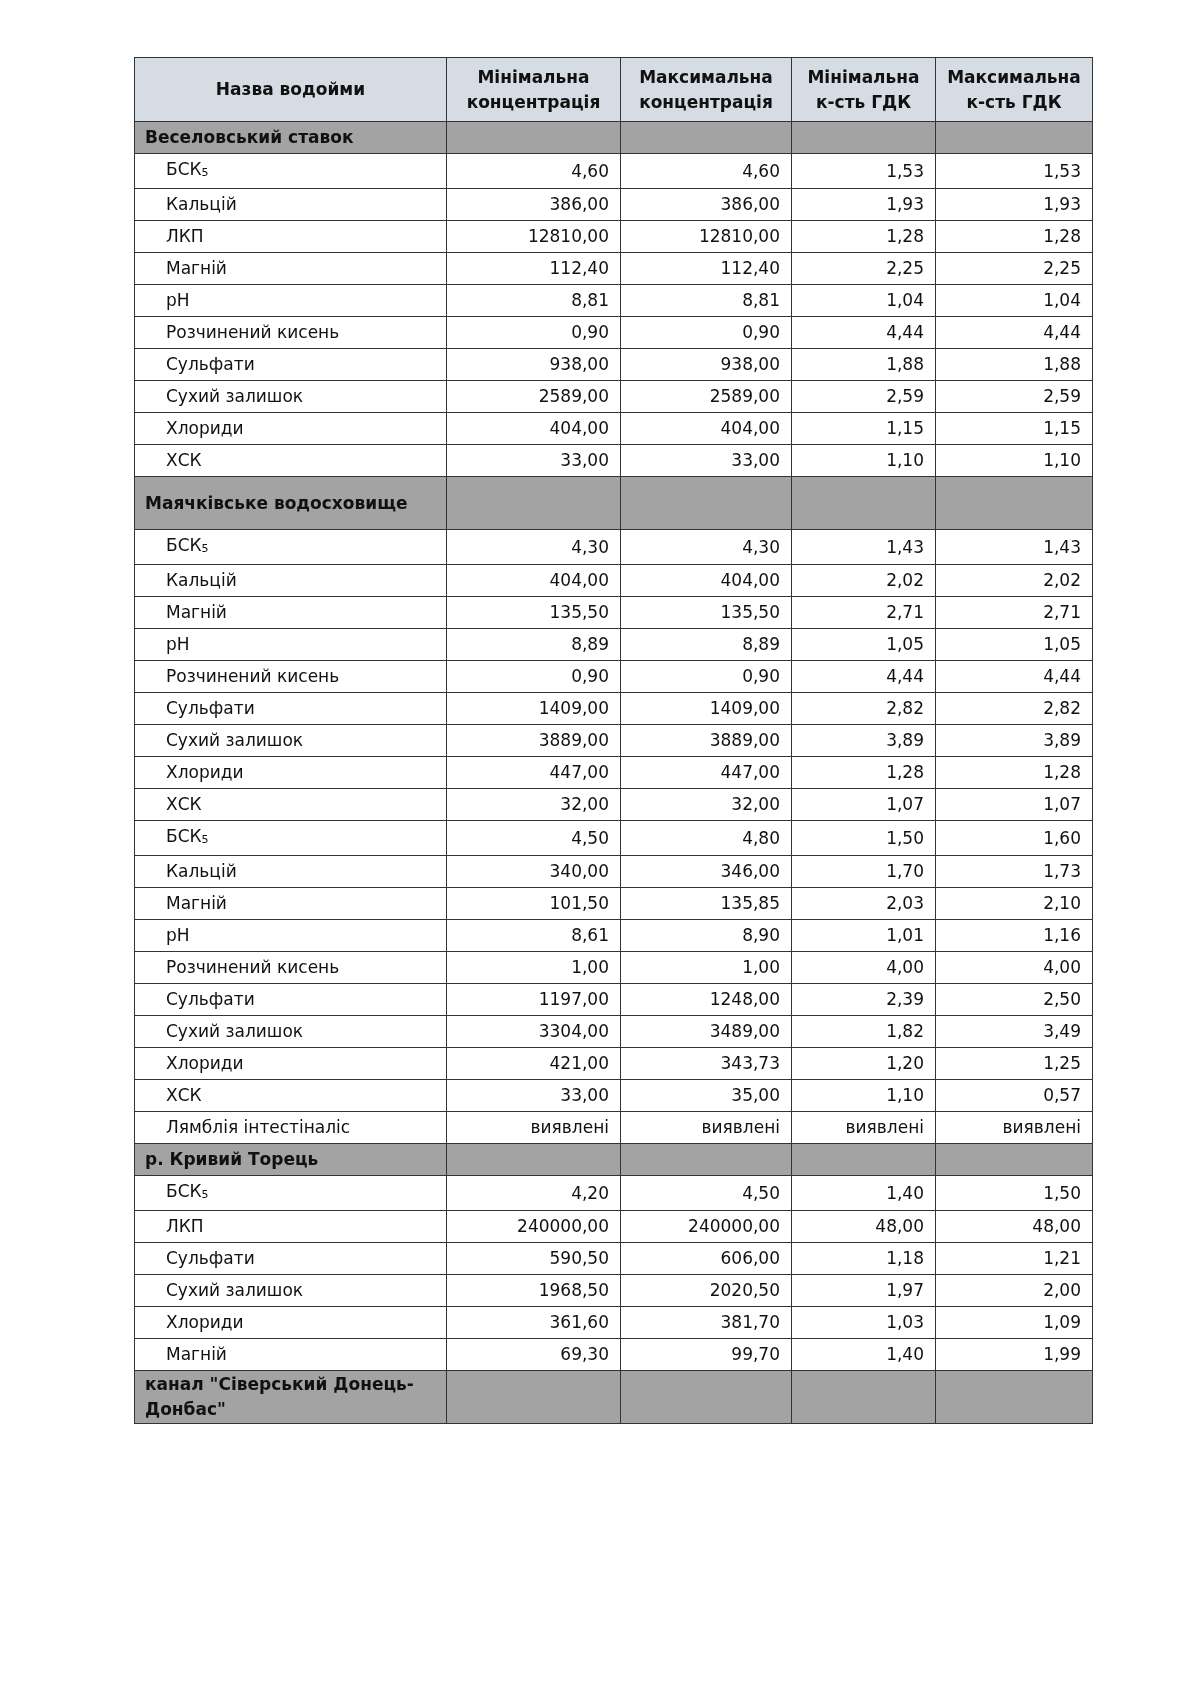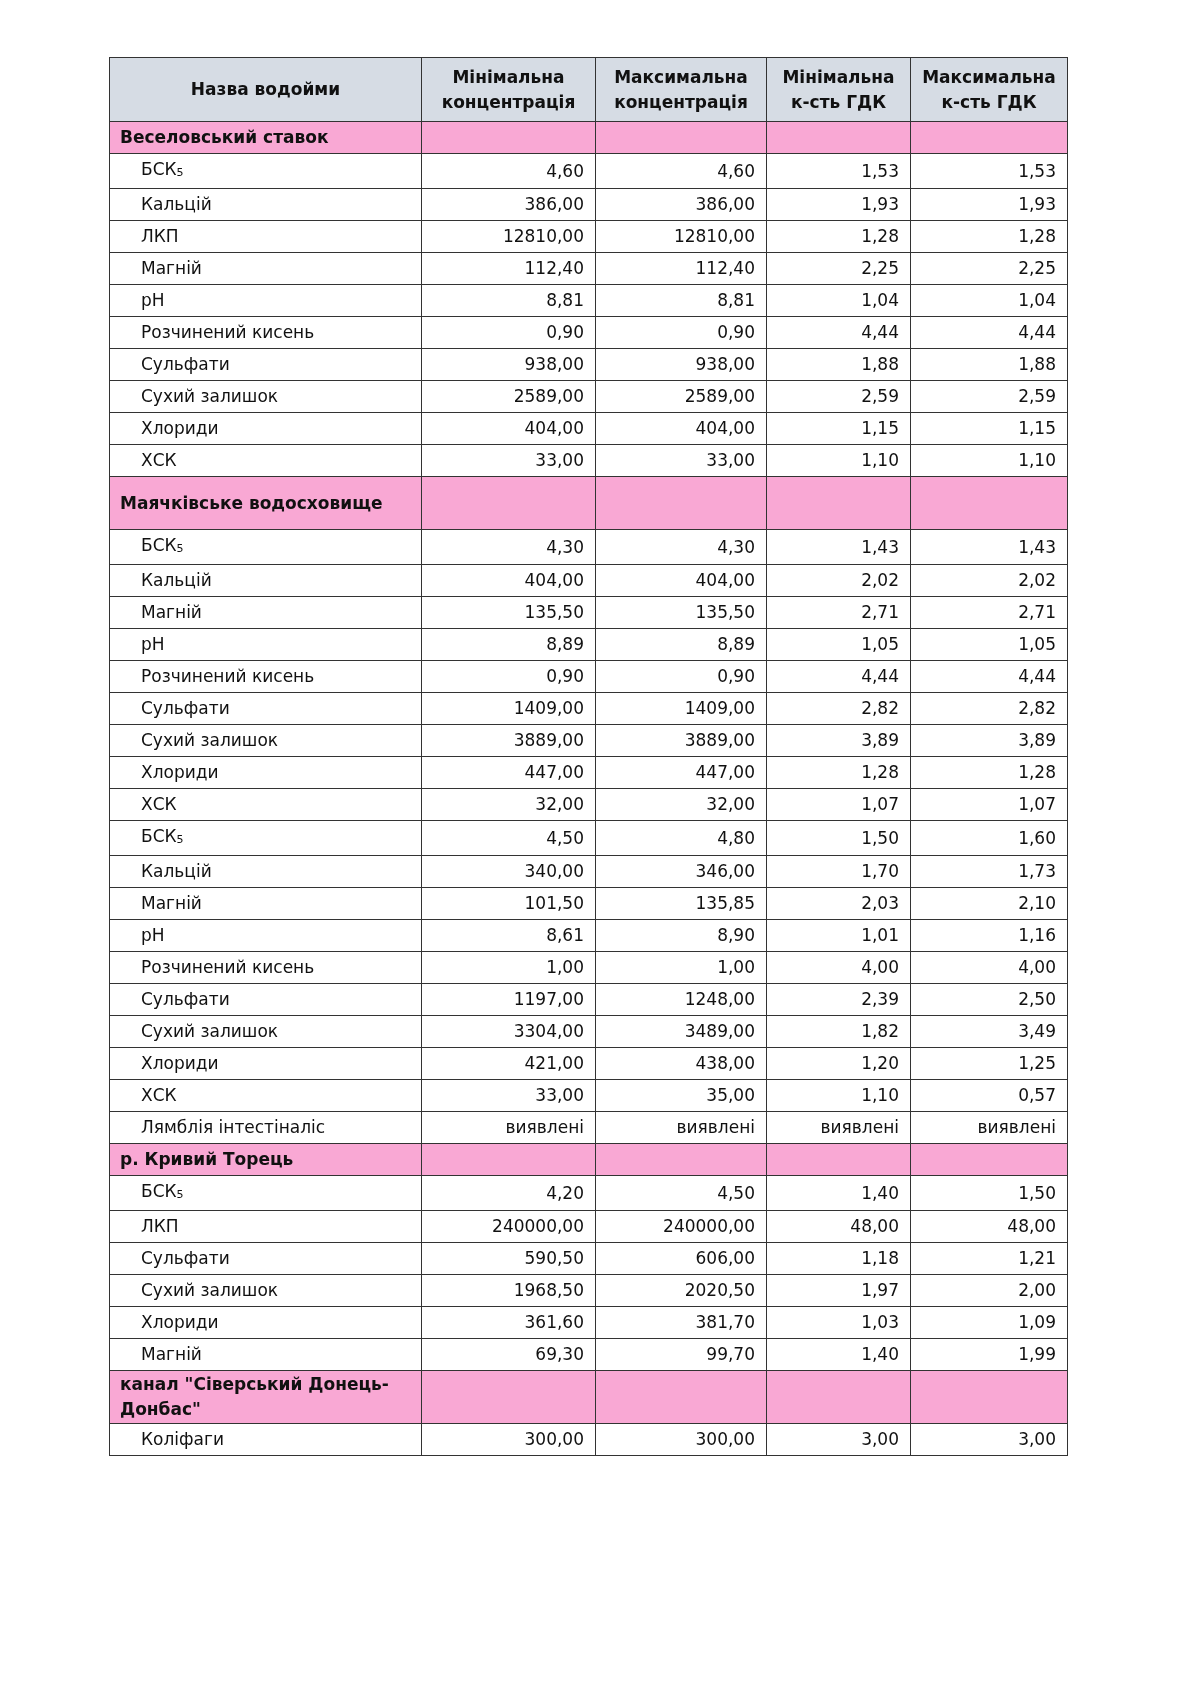--- a/index.html
+++ b/index.html
@@ -1,28 +1,28 @@
 <!DOCTYPE html>
 <html><head>
   <meta charset="utf-8">
   <style>
     html, body { margin: 0; padding: 0; background: #ffffff; }
     body { width: 1200px; height: 1697px; position: relative; overflow: hidden;
            font-family: "DejaVu Sans", sans-serif; color: #111; }
-    table.wq { position: absolute; left: 109px; top: 57px; width: 958px;
+    table.wq { position: absolute; left: 134px; top: 57px; width: 958px;
                border-collapse: collapse; table-layout: fixed; font-size: 17px; }
     table.wq col.c1 { width: 312px; }
     table.wq col.c2 { width: 174px; }
     table.wq col.c3 { width: 171px; }
     table.wq col.c4 { width: 144px; }
     table.wq col.c5 { width: 157px; }
     table.wq th, table.wq td { border: 1.3px solid #333; padding: 0 11px; }
     table.wq thead th { background: #d6dce4; height: 63px; font-weight: bold; text-align: center;
                         line-height: 25px; font-size: 17px; }
-    tr.group td { background: #f9a8d4; font-weight: bold; height: 31px; line-height: 25px; }
+    tr.group td { background: #a3a3a3; font-weight: bold; height: 31px; line-height: 25px; }
     tr.group.double td { height: 52px; }
     tr.group td.gname { padding-left: 10px; }
     tr.row td { height: 31px; line-height: 31px; }
     tr.row td.pname { padding-left: 31px; white-space: nowrap; }
     tr.row td.num { text-align: right; white-space: nowrap; }
     sub.s { font-size: 11px; vertical-align: -1px; }
   </style>
 </head>
 <body>
 
@@ -236,21 +236,21 @@
       <tr class="row">
         <td class="pname"><span>Сухий залишок</span></td>
         <td class="num">3304,00</td>
         <td class="num">3489,00</td>
         <td class="num">1,82</td>
         <td class="num">3,49</td>
       </tr>
       <tr class="row">
         <td class="pname"><span>Хлориди</span></td>
         <td class="num">421,00</td>
-        <td class="num">438,00</td>
+        <td class="num">343,73</td>
         <td class="num">1,20</td>
         <td class="num">1,25</td>
       </tr>
       <tr class="row">
         <td class="pname"><span>ХСК</span></td>
         <td class="num">33,00</td>
         <td class="num">35,00</td>
         <td class="num">1,10</td>
         <td class="num">0,57</td>
       </tr>
@@ -310,21 +310,14 @@
         <td class="num">1,40</td>
         <td class="num">1,99</td>
       </tr>
       <tr class="group double">
         <td class="gname">канал "Сіверський Донець-Донбас"</td>
         <td></td>
         <td></td>
         <td></td>
         <td></td>
       </tr>
-      <tr class="row">
-        <td class="pname"><span>Коліфаги</span></td>
-        <td class="num">300,00</td>
-        <td class="num">300,00</td>
-        <td class="num">3,00</td>
-        <td class="num">3,00</td>
-      </tr>
     </tbody>
 </table>
 
 </body></html>

